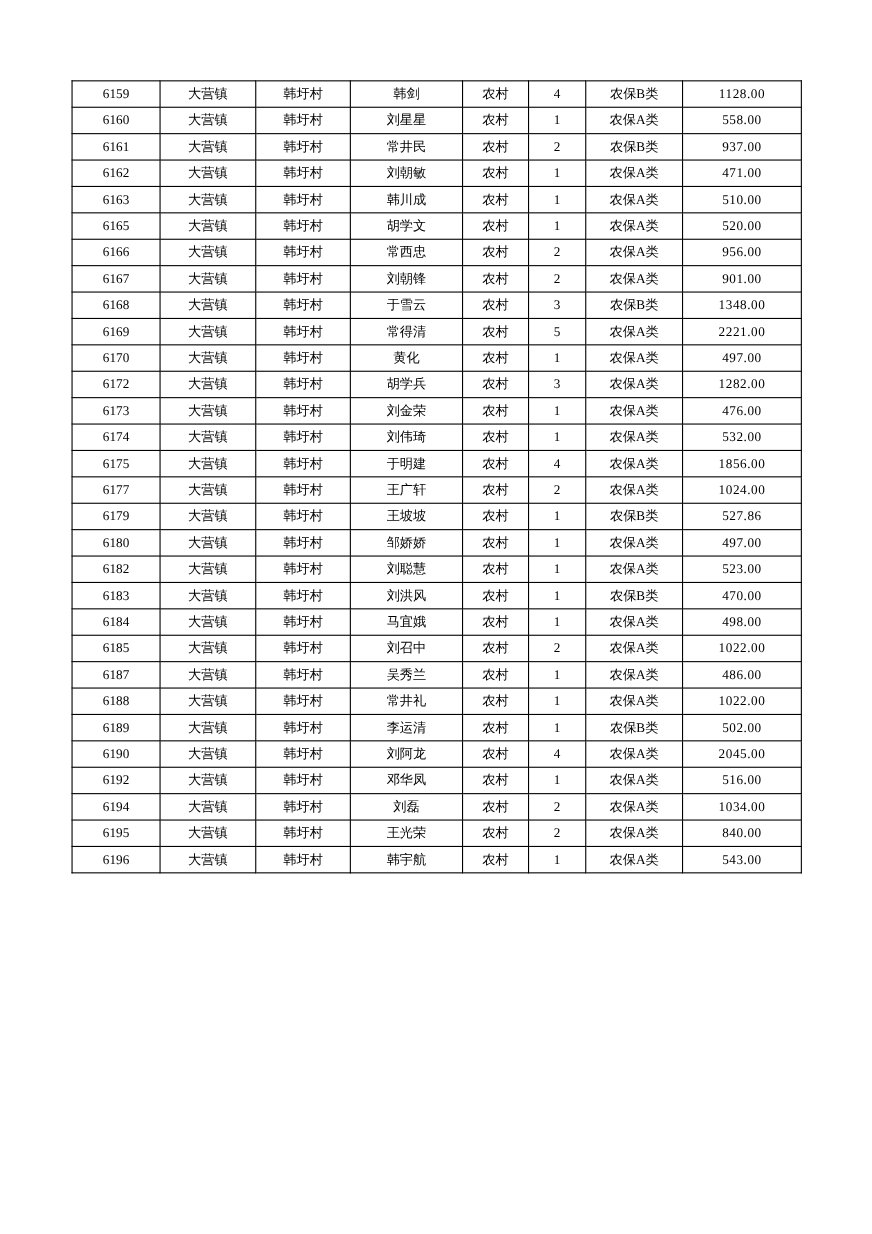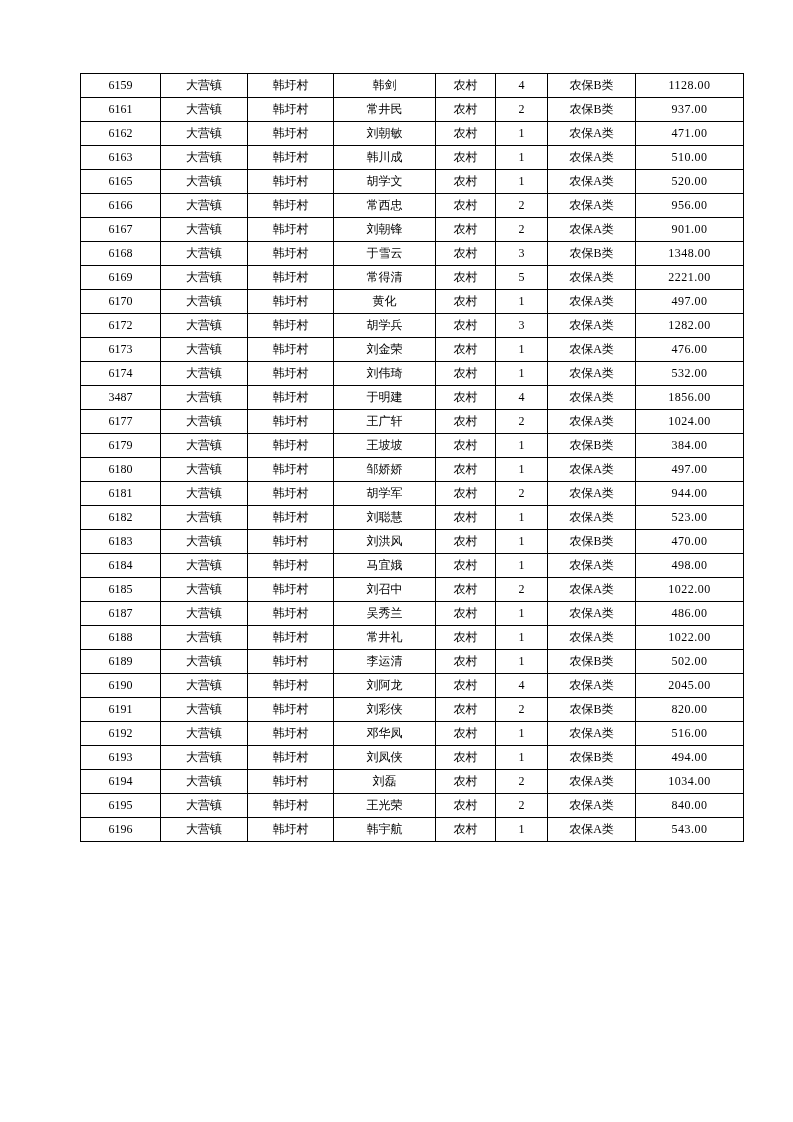--- a/index.html
+++ b/index.html
@@ -11,21 +11,21 @@
     position: relative;
     width: 793px;
     height: 1122px;
     background: #ffffff;
     font-family: "Liberation Serif", "DejaVu Serif", serif;
     color: #000000;
     overflow: hidden;
   }
   table.roster {
     position: absolute;
-    left: 80px;
+    left: 65px;
     top: 73px;
     width: 663px;
     border-collapse: collapse;
     table-layout: fixed;
   }
   table.roster td {
     border: 1px solid #000000;
     height: 23px;
     padding: 0 2px;
     font-size: 12px;
@@ -64,20 +64,30 @@
           <td>6159</td>
           <td>大营镇</td>
           <td>韩圩村</td>
           <td>韩剑</td>
           <td>农村</td>
           <td>4</td>
           <td>农保B类</td>
           <td class="amount">1128.00</td>
         </tr>
         <tr>
+          <td>6160</td>
+          <td>大营镇</td>
+          <td>韩圩村</td>
+          <td>刘星星</td>
+          <td>农村</td>
+          <td>1</td>
+          <td>农保A类</td>
+          <td class="amount">558.00</td>
+        </tr>
+        <tr>
           <td>6161</td>
           <td>大营镇</td>
           <td>韩圩村</td>
           <td>常井民</td>
           <td>农村</td>
           <td>2</td>
           <td>农保B类</td>
           <td class="amount">937.00</td>
         </tr>
         <tr>
@@ -184,21 +194,21 @@
           <td>6174</td>
           <td>大营镇</td>
           <td>韩圩村</td>
           <td>刘伟琦</td>
           <td>农村</td>
           <td>1</td>
           <td>农保A类</td>
           <td class="amount">532.00</td>
         </tr>
         <tr>
-          <td>3487</td>
+          <td>6175</td>
           <td>大营镇</td>
           <td>韩圩村</td>
           <td>于明建</td>
           <td>农村</td>
           <td>4</td>
           <td>农保A类</td>
           <td class="amount">1856.00</td>
         </tr>
         <tr>
           <td>6177</td>
@@ -211,43 +221,33 @@
           <td class="amount">1024.00</td>
         </tr>
         <tr>
           <td>6179</td>
           <td>大营镇</td>
           <td>韩圩村</td>
           <td>王坡坡</td>
           <td>农村</td>
           <td>1</td>
           <td>农保B类</td>
-          <td class="amount">384.00</td>
+          <td class="amount">527.86</td>
         </tr>
         <tr>
           <td>6180</td>
           <td>大营镇</td>
           <td>韩圩村</td>
           <td>邹娇娇</td>
           <td>农村</td>
           <td>1</td>
           <td>农保A类</td>
           <td class="amount">497.00</td>
         </tr>
         <tr>
-          <td>6181</td>
-          <td>大营镇</td>
-          <td>韩圩村</td>
-          <td>胡学军</td>
-          <td>农村</td>
-          <td>2</td>
-          <td>农保A类</td>
-          <td class="amount">944.00</td>
-        </tr>
-        <tr>
           <td>6182</td>
           <td>大营镇</td>
           <td>韩圩村</td>
           <td>刘聪慧</td>
           <td>农村</td>
           <td>1</td>
           <td>农保A类</td>
           <td class="amount">523.00</td>
         </tr>
         <tr>
@@ -314,48 +314,28 @@
           <td>6190</td>
           <td>大营镇</td>
           <td>韩圩村</td>
           <td>刘阿龙</td>
           <td>农村</td>
           <td>4</td>
           <td>农保A类</td>
           <td class="amount">2045.00</td>
         </tr>
         <tr>
-          <td>6191</td>
-          <td>大营镇</td>
-          <td>韩圩村</td>
-          <td>刘彩侠</td>
-          <td>农村</td>
-          <td>2</td>
-          <td>农保B类</td>
-          <td class="amount">820.00</td>
-        </tr>
-        <tr>
           <td>6192</td>
           <td>大营镇</td>
           <td>韩圩村</td>
           <td>邓华凤</td>
           <td>农村</td>
           <td>1</td>
           <td>农保A类</td>
           <td class="amount">516.00</td>
-        </tr>
-        <tr>
-          <td>6193</td>
-          <td>大营镇</td>
-          <td>韩圩村</td>
-          <td>刘凤侠</td>
-          <td>农村</td>
-          <td>1</td>
-          <td>农保B类</td>
-          <td class="amount">494.00</td>
         </tr>
         <tr>
           <td>6194</td>
           <td>大营镇</td>
           <td>韩圩村</td>
           <td>刘磊</td>
           <td>农村</td>
           <td>2</td>
           <td>农保A类</td>
           <td class="amount">1034.00</td>

